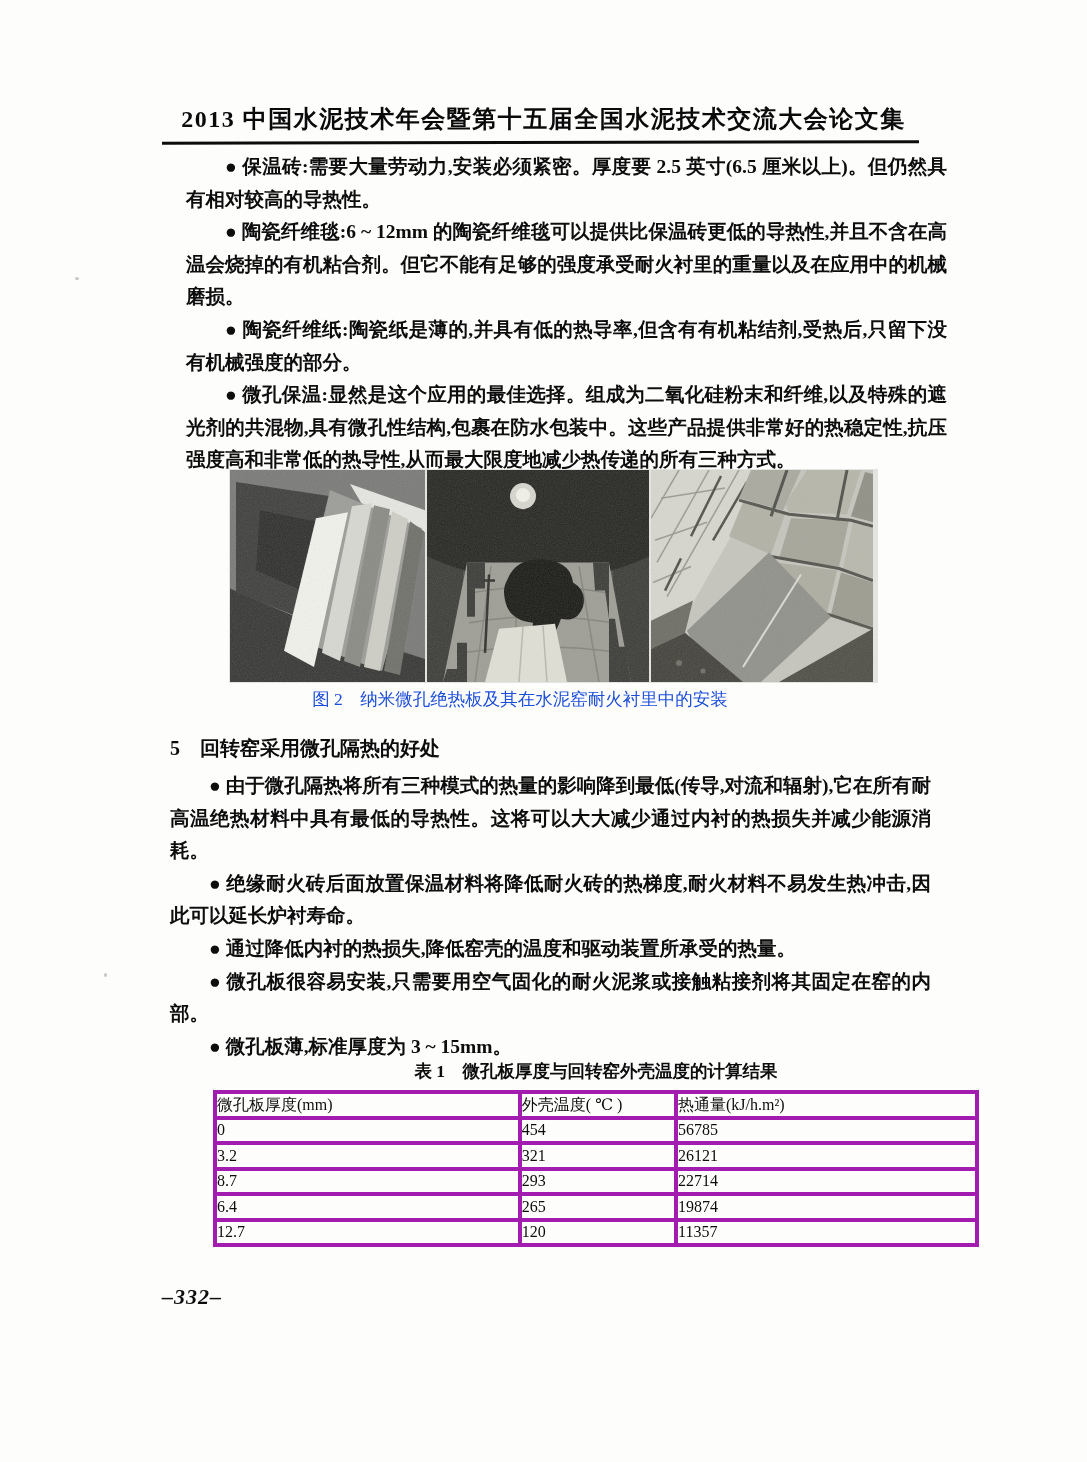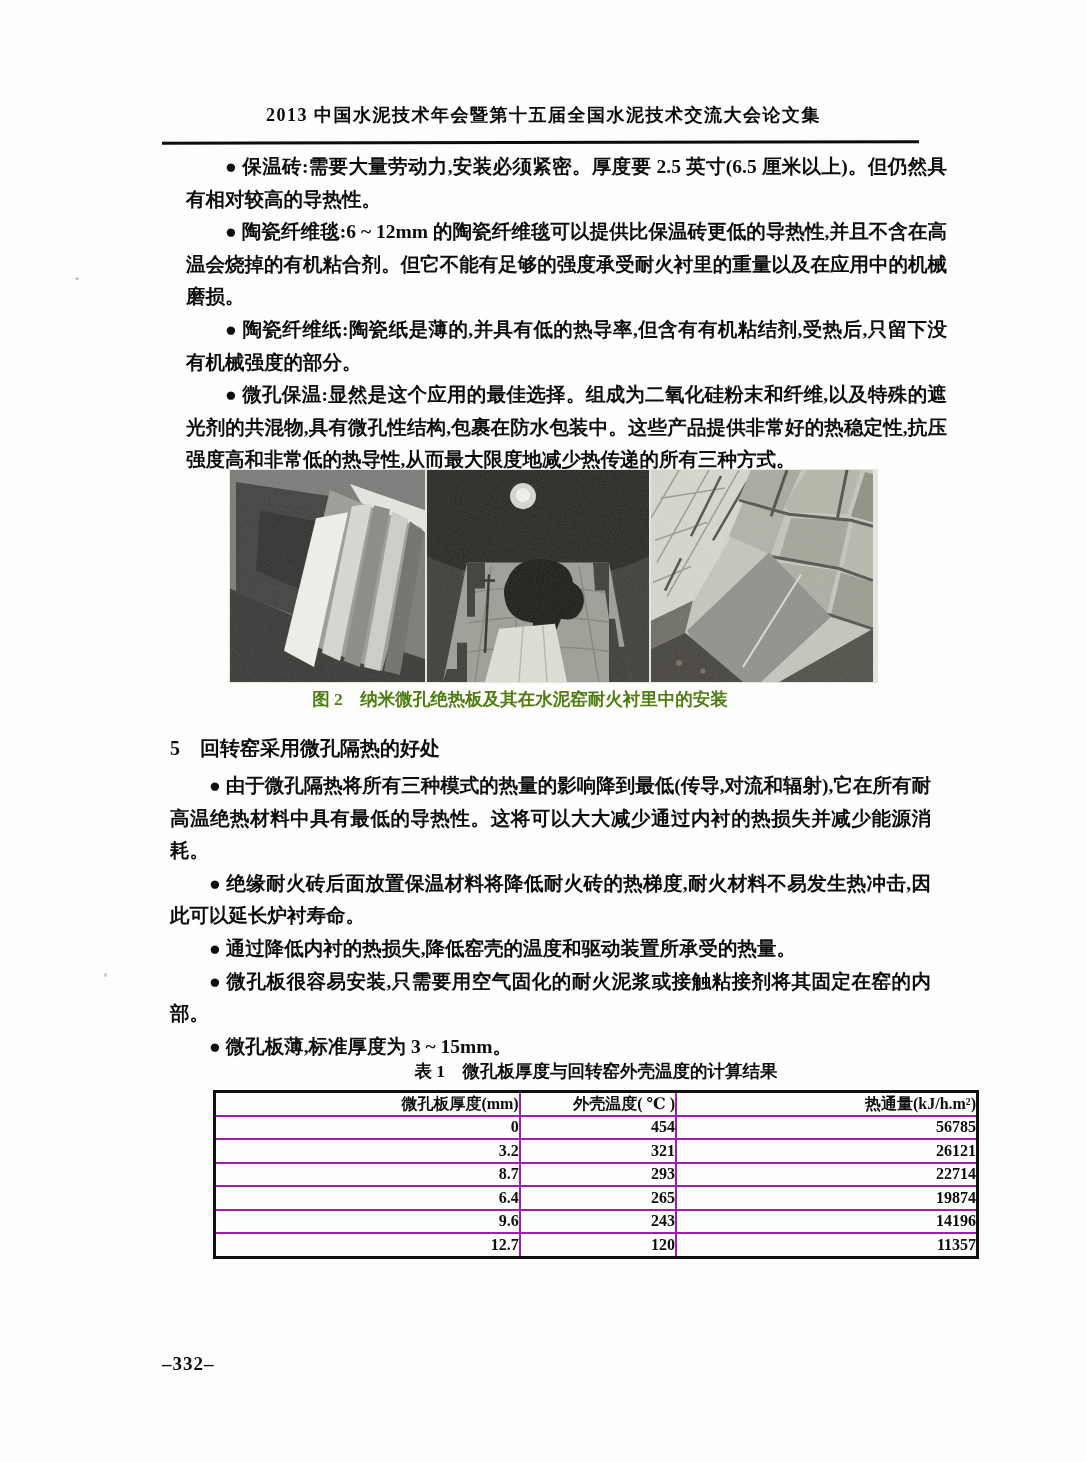--- a/index.html
+++ b/index.html
@@ -4,56 +4,56 @@
 <style>
   html,body{margin:0;padding:0;background:#e8e8e8;}
   .page{
     position:relative;width:1087px;height:1462px;margin:0 auto;
     background:#fdfdfc;color:#0d0d0d;overflow:hidden;
     font-family:"Liberation Serif","DejaVu Serif",serif;
   }
   
   .header-title{
     position:absolute;top:103px;left:0;right:0;text-align:center;
-    font-size:18px;font-weight:600;letter-spacing:1.5px;color:#0a0a0a;
+    font-size:24px;font-weight:600;letter-spacing:1.5px;color:#0a0a0a;
   }
   .header-rule{
     position:absolute;top:141px;left:162px;width:757px;height:3px;
     background:#0c0c0c;transform:rotate(-0.12deg);
   }
   
   .flow{font-size:19.5px;line-height:32.6px;text-align:justify;font-weight:600;}
   .flow p{margin:0;text-indent:2em;}
   .top-text{position:absolute;top:151px;left:170px;width:761px;margin-left:16px;}
   
   .photos{
     position:absolute;top:469px;left:229px;width:649px;height:214px;
     background:#e3e3e0;display:flex;gap:2px;padding:1px;box-sizing:border-box;
   }
   .photos svg{height:100%;display:block;}
   .fig-caption{
     position:absolute;top:687px;left:130px;width:780px;text-align:center;
-    font-size:17.5px;font-weight:700;color:#4d7c0f;
+    font-size:17.5px;font-weight:400;color:#1d4ed8;
   }
   
   .section5{position:absolute;top:731px;left:170px;width:761px;}
   .section5 h2{
     margin:4px 0 9px 0;font-size:20px;font-weight:700;line-height:26px;
     text-align:left;text-indent:0;
   }
   
   .table-block{position:absolute;top:1059px;left:172px;width:766px;padding-left:41px;}
   .table-title{text-align:center;font-size:17.5px;font-weight:700;margin:0 0 7px 0;}
   table.calc{width:100%;border-collapse:collapse;table-layout:fixed;border:3px solid #101010;}
   table.calc th,table.calc td{
-    border:2px solid #a21caf;text-align:right;font-size:16px;font-weight:700;
+    border:4px solid #a21caf;text-align:left;font-size:16px;font-weight:400;
     height:21.5px;padding:0;line-height:20px;color:#0d0d0d;
   }
   
-  .page-number{position:absolute;top:1353px;left:162px;font-size:19px;font-weight:600;letter-spacing:1px;}
+  .page-number{position:absolute;top:1284px;left:162px;font-size:22px;font-weight:600;letter-spacing:1px;font-style:italic;}
   
   .speck{position:absolute;background:#9a9a9a;border-radius:50%;opacity:.55;}
   .speck.s1{top:277px;left:75px;width:4px;height:3px;}
   .speck.s2{top:973px;left:104px;width:3px;height:4px;}
 </style>
 </head>
 <body>
 
 <div class="page">
 
@@ -215,25 +215,20 @@
           <td>8.7</td>
           <td>293</td>
           <td>22714</td>
         </tr>
         <tr>
           <td>6.4</td>
           <td>265</td>
           <td>19874</td>
         </tr>
         <tr>
-          <td>9.6</td>
-          <td>243</td>
-          <td>14196</td>
-        </tr>
-        <tr>
           <td>12.7</td>
           <td>120</td>
           <td>11357</td>
         </tr>
       </tbody>
     </table>
   </div>
 
   <div class="page-number">–332–</div>
 

